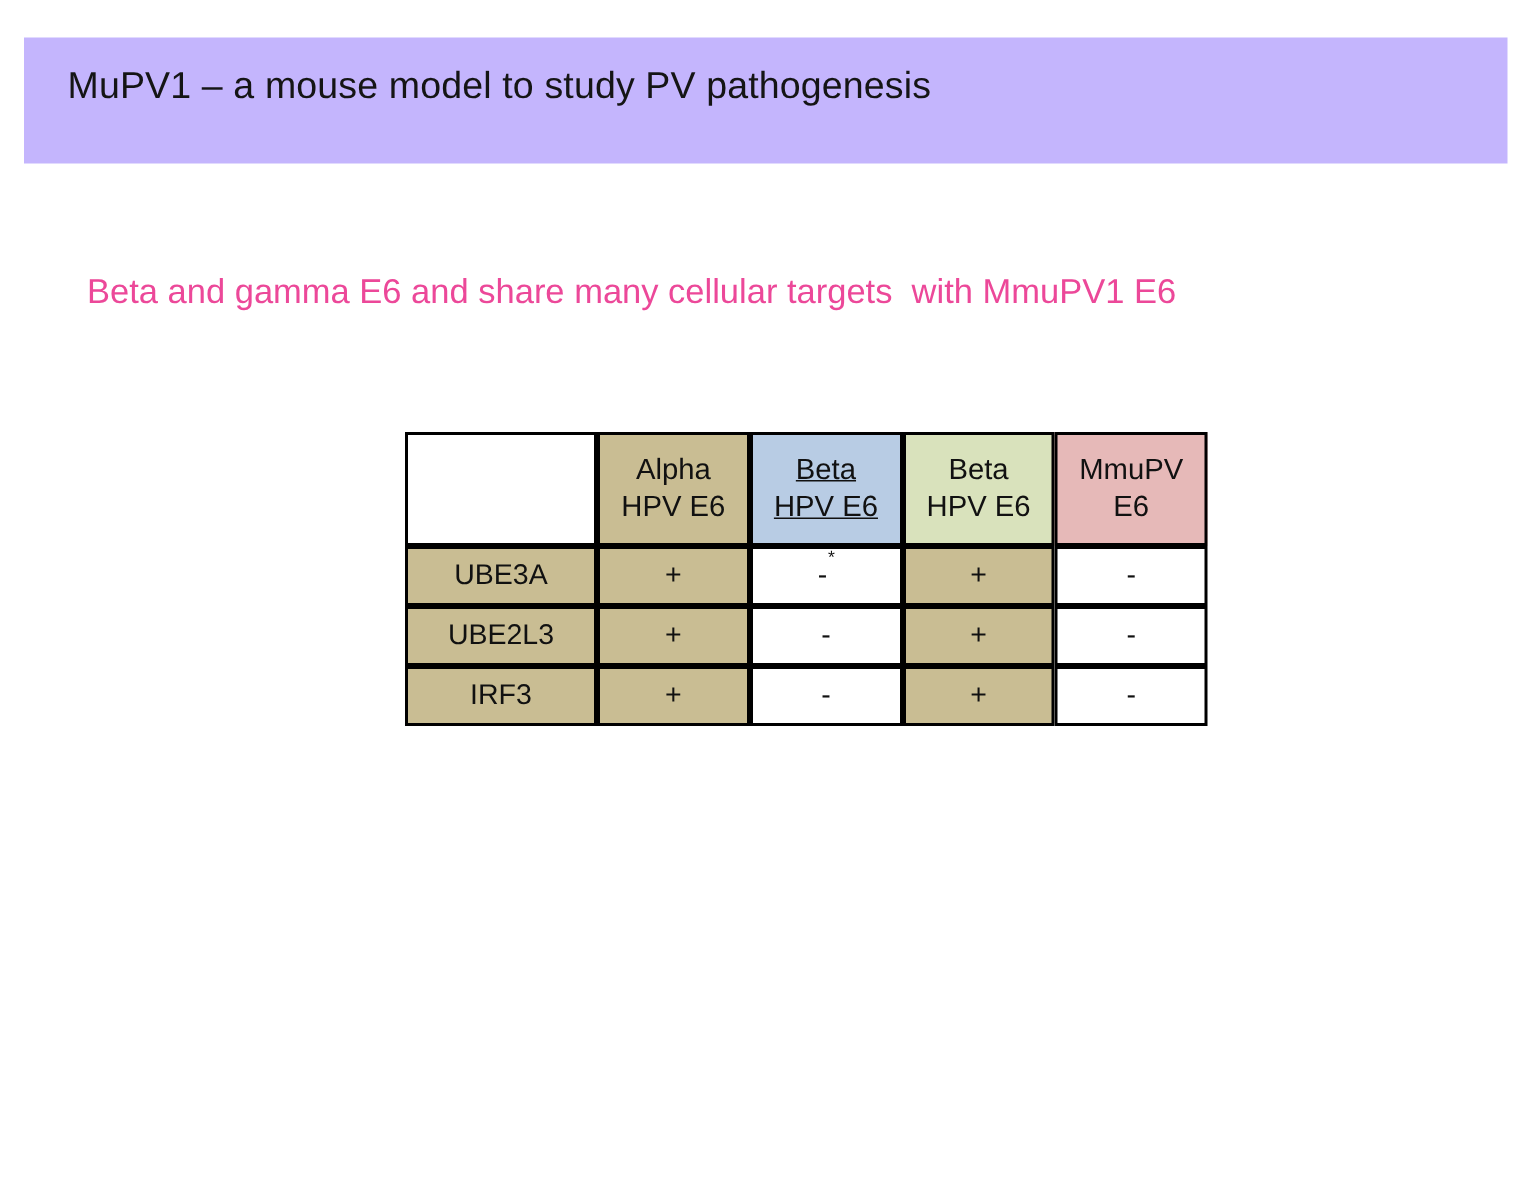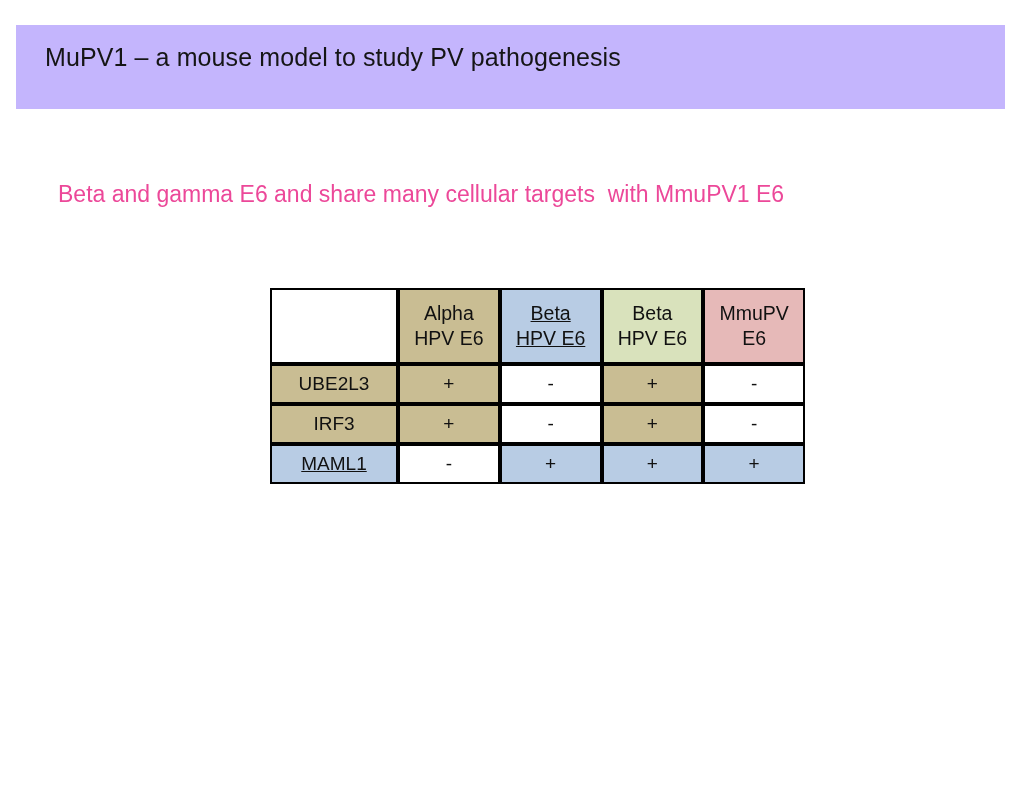--- a/index.html
+++ b/index.html
@@ -150,36 +150,36 @@
           <td class="fill-green">
             <span class="hdr-line">Beta</span>
             <span class="hdr-line">HPV E6</span>
           </td>
           <td class="fill-pink">
             <span class="hdr-line">MmuPV</span>
             <span class="hdr-line">E6</span>
           </td>
         </tr>
         <tr class="body-row">
+          <td class="fill-tan">UBE3A</td>
+          <td class="fill-tan"><span class="marker"><span>+</span></span></td>
+          <td class="fill-white"><span class="marker"><span>-</span><sup>*</sup></span></td>
+          <td class="fill-tan"><span class="marker"><span>+</span></span></td>
+          <td class="fill-white"><span class="marker"><span>-</span></span></td>
+        </tr>
+        <tr class="body-row">
           <td class="fill-tan">UBE2L3</td>
           <td class="fill-tan"><span class="marker"><span>+</span></span></td>
           <td class="fill-white"><span class="marker"><span>-</span></span></td>
           <td class="fill-tan"><span class="marker"><span>+</span></span></td>
           <td class="fill-white"><span class="marker"><span>-</span></span></td>
         </tr>
         <tr class="body-row">
           <td class="fill-tan">IRF3</td>
           <td class="fill-tan"><span class="marker"><span>+</span></span></td>
           <td class="fill-white"><span class="marker"><span>-</span></span></td>
           <td class="fill-tan"><span class="marker"><span>+</span></span></td>
           <td class="fill-white"><span class="marker"><span>-</span></span></td>
         </tr>
-        <tr class="body-row">
-          <td class="fill-blue">MAML1</td>
-          <td class="fill-white"><span class="marker"><span>-</span></span></td>
-          <td class="fill-blue"><span class="marker"><span>+</span></span></td>
-          <td class="fill-blue"><span class="marker"><span>+</span></span></td>
-          <td class="fill-blue"><span class="marker"><span>+</span></span></td>
-        </tr>
       </tbody>
   </table>
 
 </div>
 
 </body></html>

